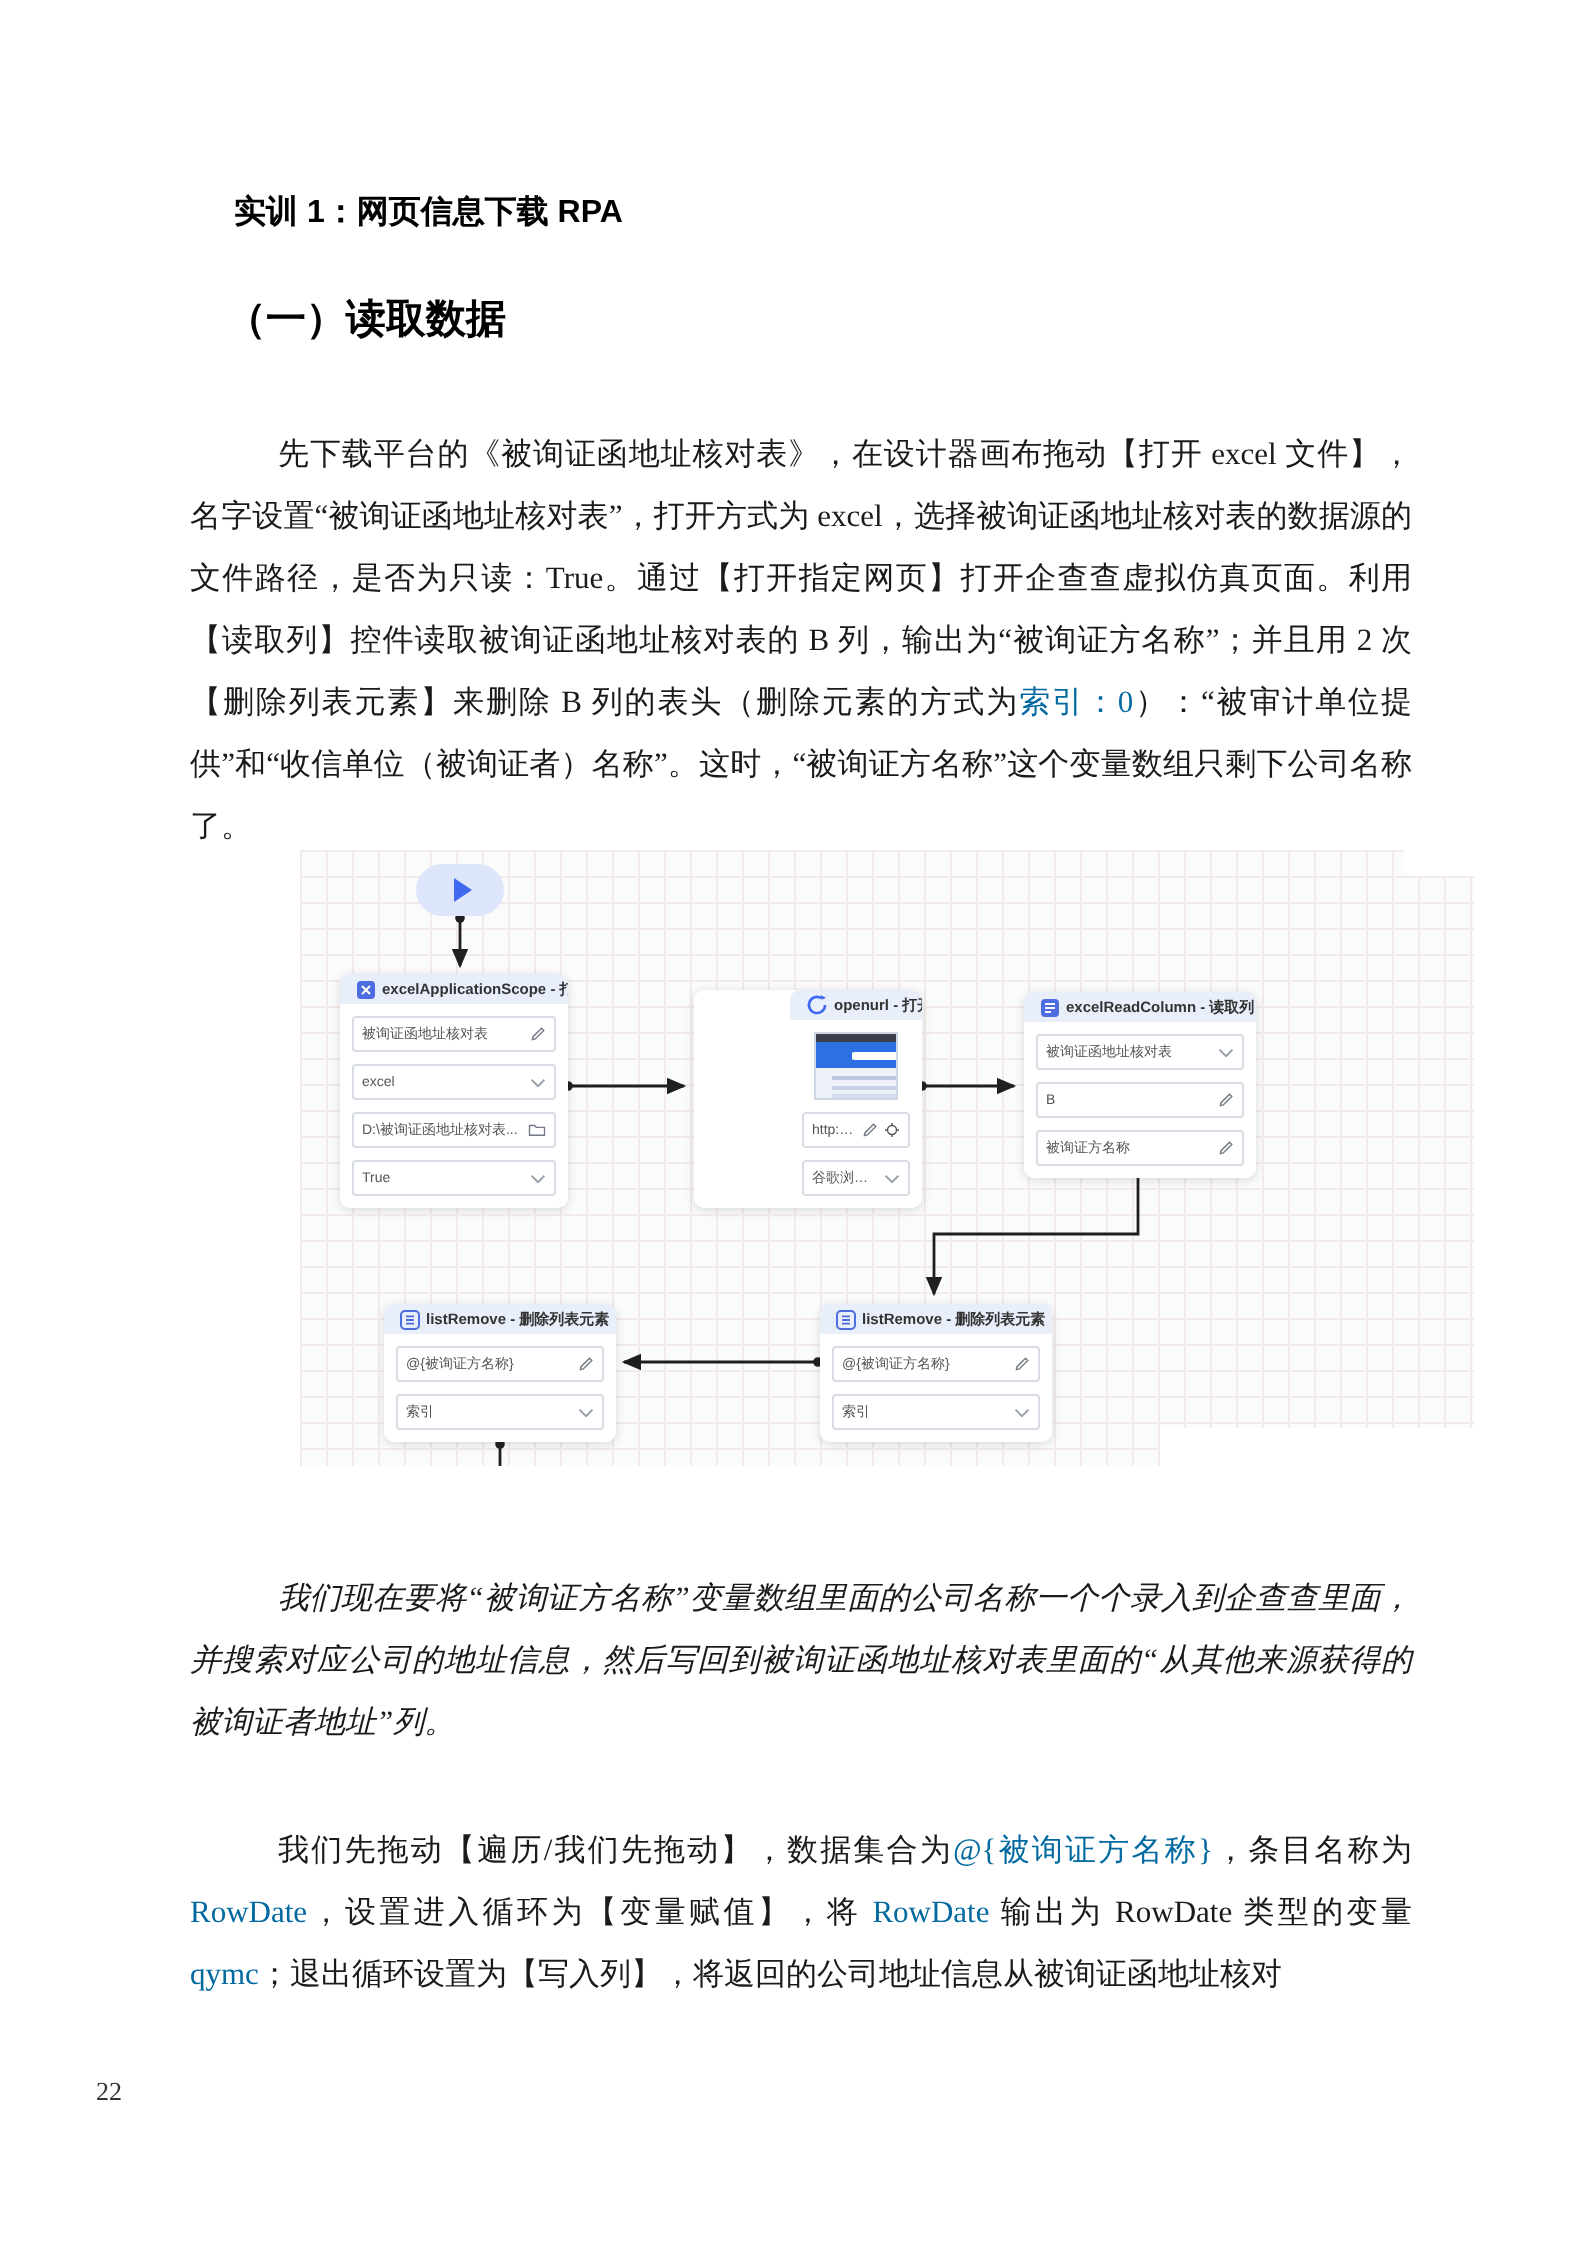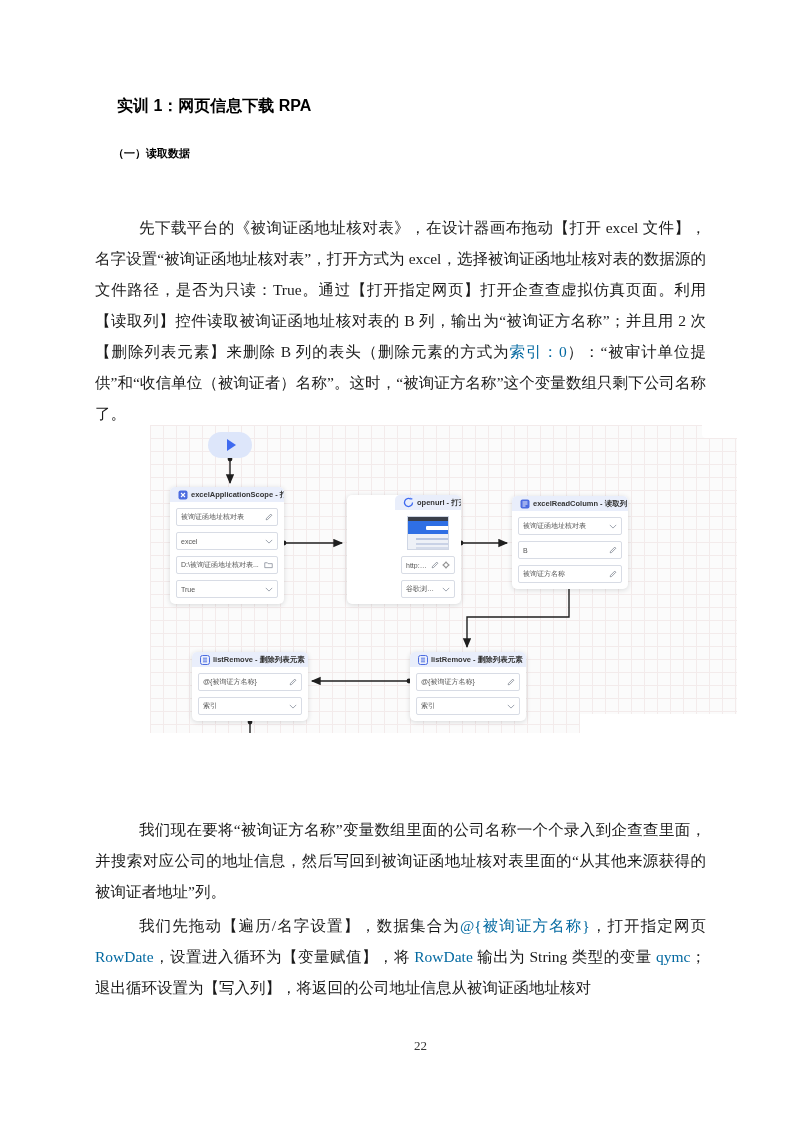--- a/index.html
+++ b/index.html
@@ -7,29 +7,29 @@
   .page {
     position:relative; width:793px; height:1122px; background:#ffffff;
     font-family:"Liberation Serif","DejaVu Serif",serif; color:#1a1a1a; overflow:hidden;
   }
   .doc-title {
     position:absolute; left:117px; top:96px; font-family:"Liberation Sans","DejaVu Sans",sans-serif;
     font-weight:700; font-size:16px; color:#000;
   }
   .sec-heading {
     position:absolute; left:113px; font-family:"Liberation Sans","DejaVu Sans",sans-serif;
-    font-weight:700; font-size:11px; color:#000;
+    font-weight:700; font-size:20px; color:#000;
   }
   .para {
     position:absolute; left:95px; width:611px; font-size:15.5px; line-height:31px;
     text-align:justify; text-indent:44px; color:#1a1a1a;
   }
   .red { color:#0369a1; }
   .page-number {
-    position:absolute; left:0; top:1038px; width:793px; text-align:center;
+    position:absolute; left:0; top:1038px; width:793px; text-align:left;
     font-size:13px; color:#333;padding-left:48px;
   }
 
   
   .canvas {
     position:absolute; left:150px; top:425px; width:587px; height:308px;
     background-color:#fbfbfb;
     background-image:linear-gradient(#f3ebeb 1px, transparent 1px),
                      linear-gradient(90deg,#f3ebeb 1px, transparent 1px);
     background-size:13px 13px;
@@ -299,23 +299,23 @@
               <svg width="8" height="5" viewBox="0 0 10 6">
                 <polyline points="1,1 5,5 9,1" fill="none" stroke="#9aa0ab" stroke-width="1.2"></polyline>
               </svg>
             </span>
         </div>
       </div>
     </div>
   </div>
 
 
-  <div class="para" style="top:814px;">
+  <div class="para" style="top:784px;font-style:italic;">
     <span>我们现在要将“被询证方名称”变量数组里面的公司名称一个个录入到企查查里面，并搜索对应公司的地址信息，然后写回到被询证函地址核对表里面的“从其他来源获得的被询证者地址”列。</span>
   </div>
 
   <div class="para" style="top:910px;">
-    <span>我们先拖动【遍历/名字设置】，数据集合为</span><span class="red">@{被询证方名称}</span><span>，打开指定网页</span><span class="red">RowDate</span><span>，设置进入循环为【变量赋值】，将 </span><span class="red">RowDate</span><span> 输出为 String 类型的变量 </span><span class="red">qymc</span><span>；退出循环设置为【写入列】，将返回的公司地址信息从被询证函地址核对</span>
+    <span>我们先拖动【遍历/我们先拖动】，数据集合为</span><span class="red">@{被询证方名称}</span><span>，条目名称为</span><span class="red">RowDate</span><span>，设置进入循环为【变量赋值】，将 </span><span class="red">RowDate</span><span> 输出为 RowDate 类型的变量 </span><span class="red">qymc</span><span>；退出循环设置为【写入列】，将返回的公司地址信息从被询证函地址核对</span>
   </div>
 
   <div class="page-number">22</div>
 
 </div>
 
 </body></html>

